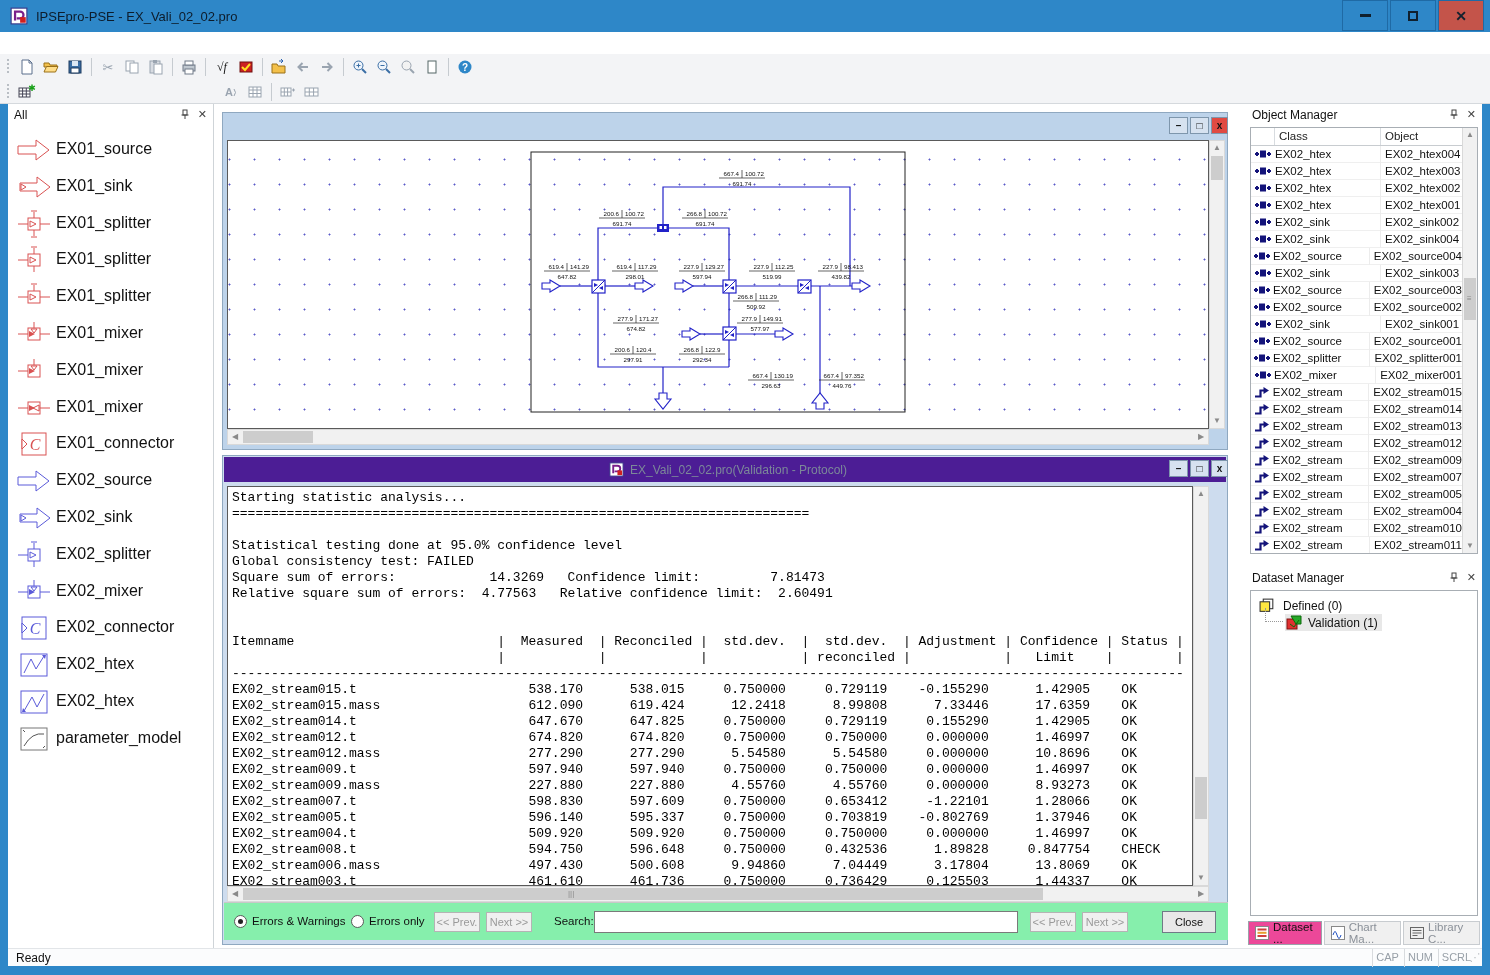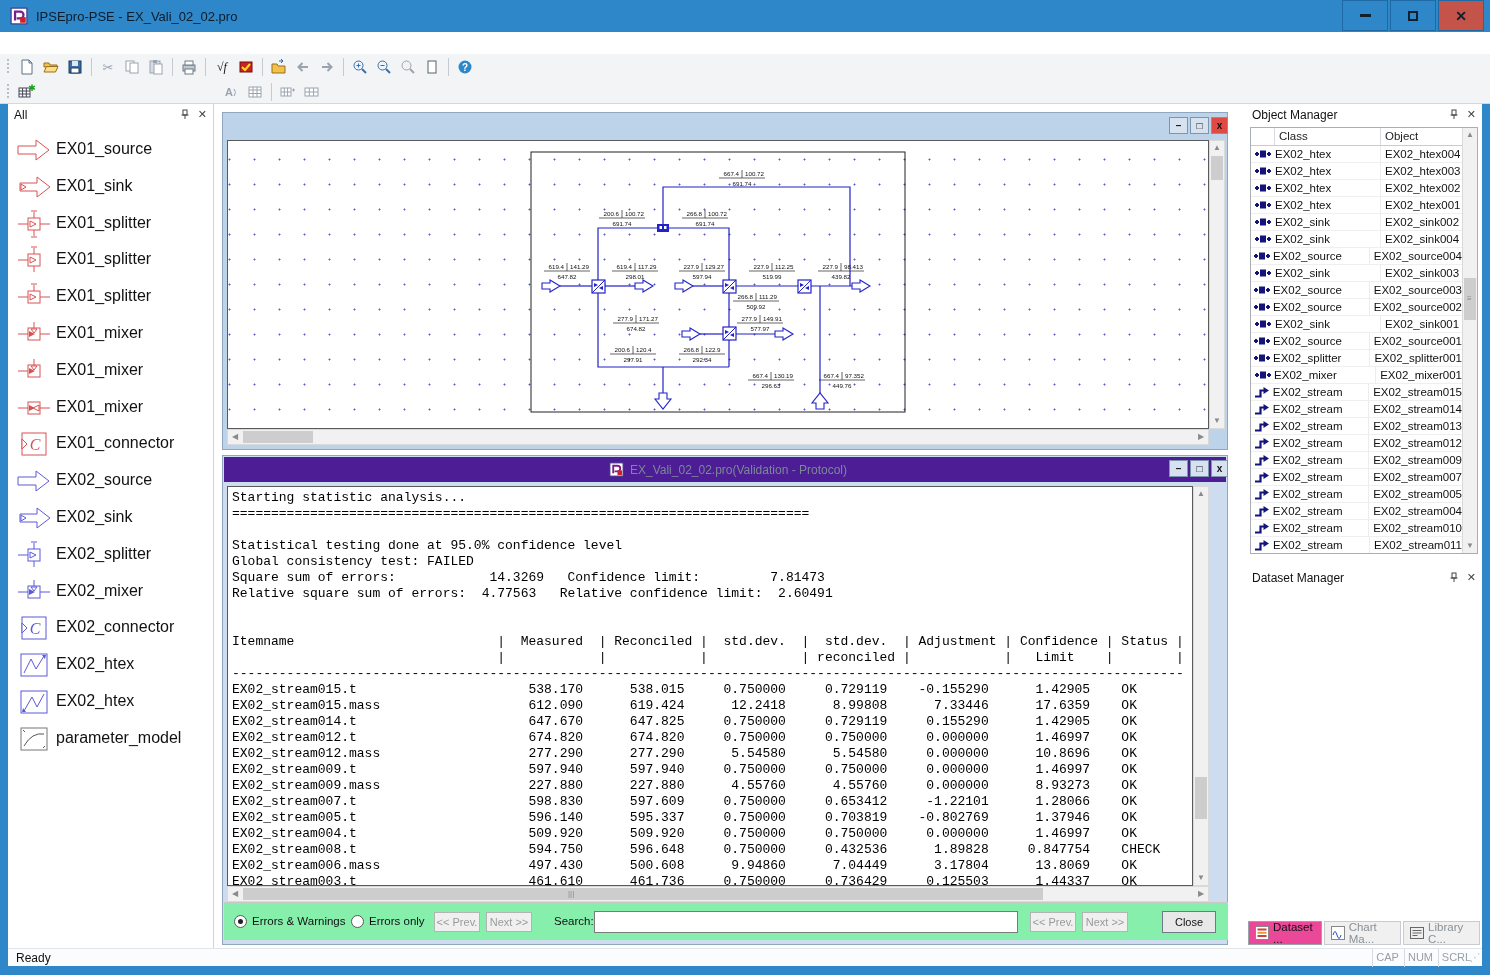--- a/index.html
+++ b/index.html
@@ -961,20 +961,43 @@
       <span>Dataset Manager</span>
       <span class="sp"></span>
       <span class="pinx">
           <svg width="10" height="11" viewBox="0 0 10 11">
             <rect x="3" y="1" width="4" height="5" fill="#fff" stroke="#444"></rect>
             <path d="M1.5,6 h7 M5,6 v4" stroke="#444"></path>
           </svg>
         </span>
       <span class="pinx">✕</span>
     </div>
+    <div class="listbox" style="height:326px;">
+      <div class="tree-row" style="left:8px; top:7px;">
+        <span>
+            <svg width="17" height="15" viewBox="0 0 16 14">
+              <rect x="4" y="1" width="9" height="9" fill="#fff" stroke="#333"></rect>
+              <rect x="1" y="3.5" width="9" height="9" fill="#ffe840" stroke="#333"></rect>
+            </svg>
+          </span>
+        <span style="margin-left:7px;">Defined (0)</span>
+      </div>
+      <div style="position:absolute; left:14px; top:17px; width:1px; height:14px; border-left:1px dotted #999;"></div>
+      <div style="position:absolute; left:14px; top:30px; width:18px; height:1px; border-top:1px dotted #999;"></div>
+      <div class="tree-row" style="left:34px; top:23px; background:#e8e8e8; padding:1px 4px 1px 1px;">
+        <span>
+            <svg width="16" height="15" viewBox="0 0 16 15">
+              <rect x="1" y="4" width="10" height="10" fill="#e03030" stroke="#801010"></rect>
+              <polygon points="5,1 15,1 15,9 10,9" fill="#28a828" stroke="#0a6a0a"></polygon>
+              <path d="M4,9 l4,3 5,-7" stroke="#0a6a0a" fill="none"></path>
+            </svg>
+          </span>
+        <span style="margin-left:6px;">Validation (1)</span>
+      </div>
+    </div>
     <div class="tabs" id="panel-tabs">
         <div class="tab active">
           <span class="ti">
             <svg width="14" height="14" viewBox="0 0 14 14">
               <rect x="0.5" y="0.5" width="13" height="13" fill="#fff" stroke="#888"></rect>
               <rect x="2.5" y="2.5" width="9" height="2" fill="#d04040"></rect>
               <rect x="2.5" y="5.8" width="9" height="2" fill="#e8a030"></rect>
               <rect x="2.5" y="9" width="9" height="2" fill="#d04040"></rect>
             </svg>
           </span>

